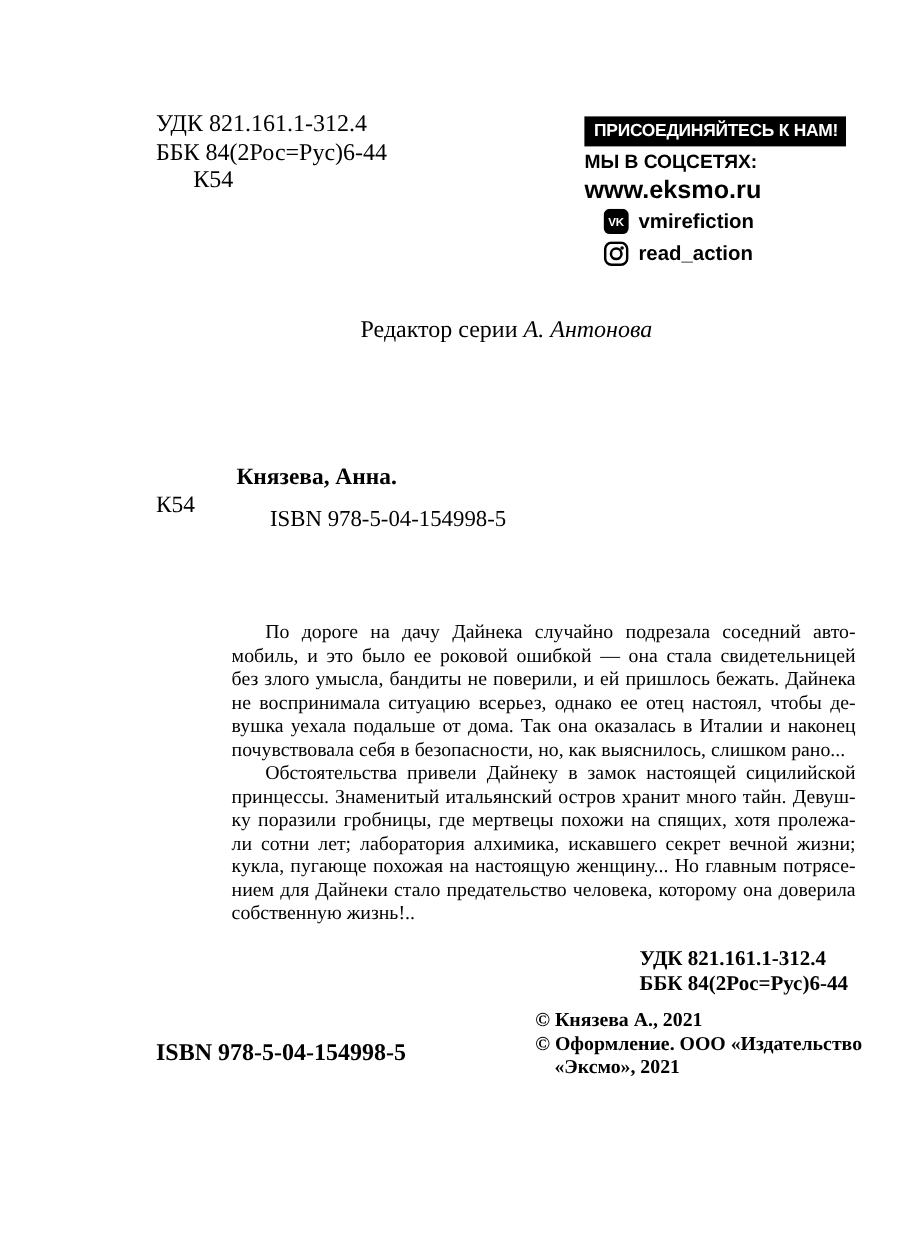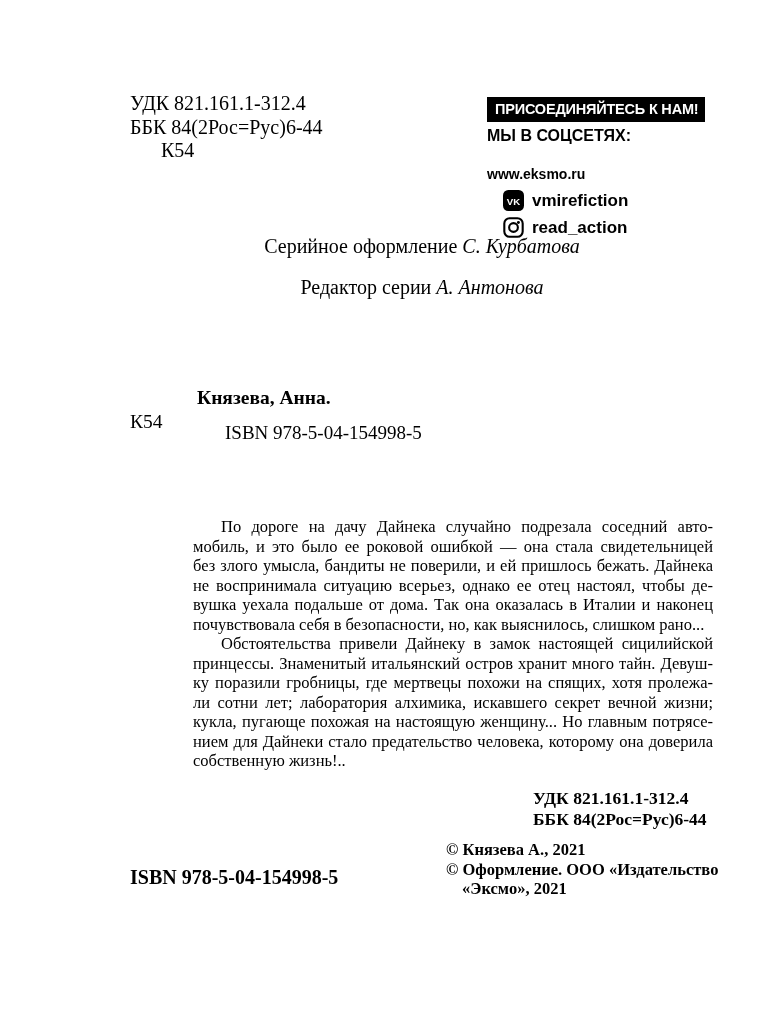--- a/index.html
+++ b/index.html
@@ -28,35 +28,35 @@
   .banner {
     display: inline-block;
     background: #000000; color: #ffffff;
     font-size: 14.5px; line-height: 17px;
     padding: 4px 7px 4px 8px;
     letter-spacing: -0.2px;
     white-space: nowrap;
     text-align: center;
   }
   .soc-sub  { margin-top: 5px; font-size: 16px; line-height: 18px; }
-  .soc-site { margin-top: 20px; font-size: 14px; line-height: 19px; }
+  .soc-site { margin-top: 4px; font-size: 21px; line-height: 19px; }
   .soc-row  {
     display: flex; align-items: center; gap: 8px;
     margin-top: 6px; font-size: 17px; line-height: 21px; margin-left: 16px;
   }
   .soc-icon { width: 21px; height: 21px; display: inline-block; flex: 0 0 21px; }
   .soc-icon svg { display: block; width: 21px; height: 21px; }
 
   
   .credit {
     position: absolute; left: 130px; width: 584px;
     text-align: center; font-size: 20px; white-space: nowrap;
   }
   .credit-1 { top: 235px; }
-  .credit-2 { top: 276px; }
+  .credit-2 { top: 264px; }
   .credit em { font-style: italic; }
 
   
   .card-code {
     position: absolute; left: 130px; top: 411px;
     font-size: 19.5px; white-space: nowrap;
   }
   .card {
     position: absolute; left: 197px; top: 384px; width: 516px;
     font-size: 19.5px; line-height: 27.5px;
@@ -122,23 +122,20 @@
         <svg viewBox="0 0 24 24" xmlns="http://www.w3.org/2000/svg">
           <rect x="1.5" y="1.5" width="21" height="21" rx="6" fill="none" stroke="#000000" stroke-width="2.4"></rect>
           <circle cx="12" cy="12" r="5" fill="none" stroke="#000000" stroke-width="2.4"></circle>
           <circle cx="17.6" cy="6.4" r="1.7" fill="#000000"></circle>
         </svg>
       </span>
       <span>read_action</span>
     </div>
   </div>
 
-  <div class="credit credit-1">
-    <span>Серийное оформление </span><em>С. Курбатова</em>
-  </div>
   <div class="credit credit-2">
     <span>Редактор серии </span><em>А. Антонова</em>
   </div>
 
   <div class="card-code">К54</div>
   <div class="card">
     <div class="card-author">Князева, Анна.</div>
     <div class="card-isbn">ISBN 978-5-04-154998-5</div>
   </div>
 

